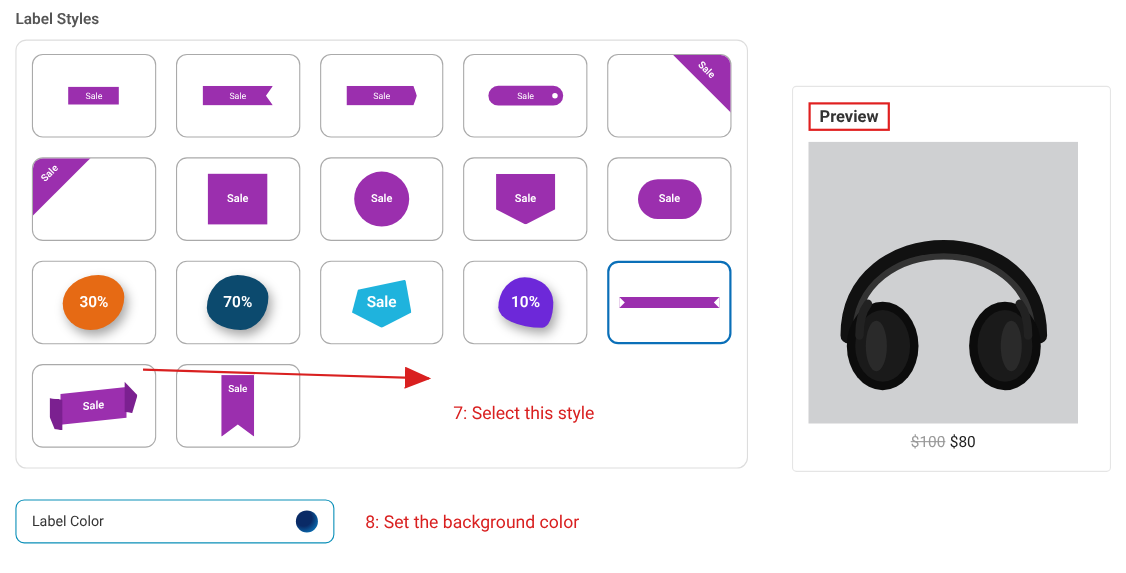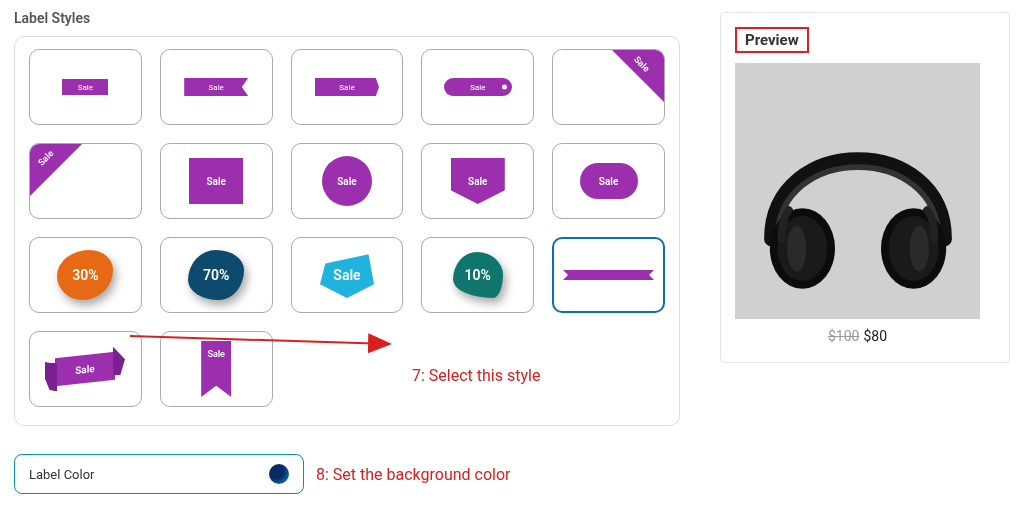--- a/index.html
+++ b/index.html
@@ -5,21 +5,21 @@
   * { box-sizing: border-box; margin: 0; padding: 0; }
   body {
     font-family: -apple-system, BlinkMacSystemFont, "Segoe UI", Roboto, sans-serif;
     background: #fff;
     padding: 10px 14px;
     width: 1024px;
     height: 521px;
     position: relative;
     color: #333;
   }
-  .layout { display: flex; gap: 40px; }
+  .layout { display: flex; gap: 40px; align-items: center; }
   .left { flex: 1; }
   .right { width: 290px; padding-top: 2px; position: relative; }
 
   .section-title {
     font-size: 14px;
     font-weight: 600;
     color: #555;
     margin-bottom: 10px;
   }
 
@@ -97,21 +97,21 @@
   }
   .ovalrect { width:58px; height:36px; border-radius:18px; background:#9b2fae; color:#fff; font-size:10px; font-weight:600; display:flex;align-items:center;justify-content:center; }
 
   .blob { width:56px; height:50px; color:#fff; font-size:14px; font-weight:600; display:flex;align-items:center;justify-content:center;
     filter: drop-shadow(3px 5px 5px rgba(0,0,0,0.35));
   }
   .blob.b1 { background:#e66a14; border-radius: 58% 42% 55% 45% / 52% 40% 60% 48%; }
   .blob.b2 { background:#ee2c3c; border-radius: 46% 54% 58% 42% / 58% 46% 54% 42%; }
   .blob.b3 { background:#0c4a6e; border-radius: 50% 50% 45% 55% / 60% 40% 60% 40%; }
   .blob.b4 { width:54px;height:46px; background:#1fb3dd; clip-path: polygon(10% 25%, 90% 5%, 100% 70%, 50% 100%, 0% 70%); border-radius:14px; }
-  .blob.b5 { width:50px;height:46px; background:#0f766e; border-radius: 48% 52% 20% 80% / 60% 50% 50% 40%; }
+  .blob.b5 { width:50px;height:46px; background:#6d28d9; border-radius: 48% 52% 20% 80% / 60% 50% 50% 40%; }
 
   .ribbon-sel { width:84%; height:10px; background:#9b2fae; position:relative; }
   .ribbon-sel::before{content:"";position:absolute;left:0;top:0;border:5px solid transparent;border-left-color:#fff;}
   .ribbon-sel::after{content:"";position:absolute;right:0;top:0;border:5px solid transparent;border-right-color:#fff;}
 
   .banner3d {
     width:60px;height:28px;background:#9b2fae;color:#fff;font-size:10px;font-weight:600;
     display:flex;align-items:center;justify-content:center;
     transform: skewY(-6deg);
     position:relative;
@@ -138,21 +138,21 @@
   .bookmark::before{
     content:"";position:absolute;left:-6px;top:0;width:6px;height:10px;background:#6a1c7e;
     clip-path: polygon(100% 0, 100% 100%, 0 100%);
   }
 
   
   .annotation { color:#d92020; font-size:16px; position:absolute; }
   .arrow-svg { position:absolute; }
 
   
-  .color-row { margin-top: 28px; display:flex; align-items:center; gap:12px; }
+  .color-row { margin-top: 28px; display:flex; align-items:center; gap:28px; }
   .color-field {
     width:290px; height:40px;
     border:1px solid #0a8fb8; border-radius:8px;
     display:flex; align-items:center; justify-content:space-between;
     padding: 0 14px; font-size:13px; color:#333;
   }
   .swatch {
     width:20px;height:20px;border-radius:50%;
     background: radial-gradient(circle at 35% 35%, #0a2a66 0%, #0a2a66 40%, #0a8fd8 100%);
   }

